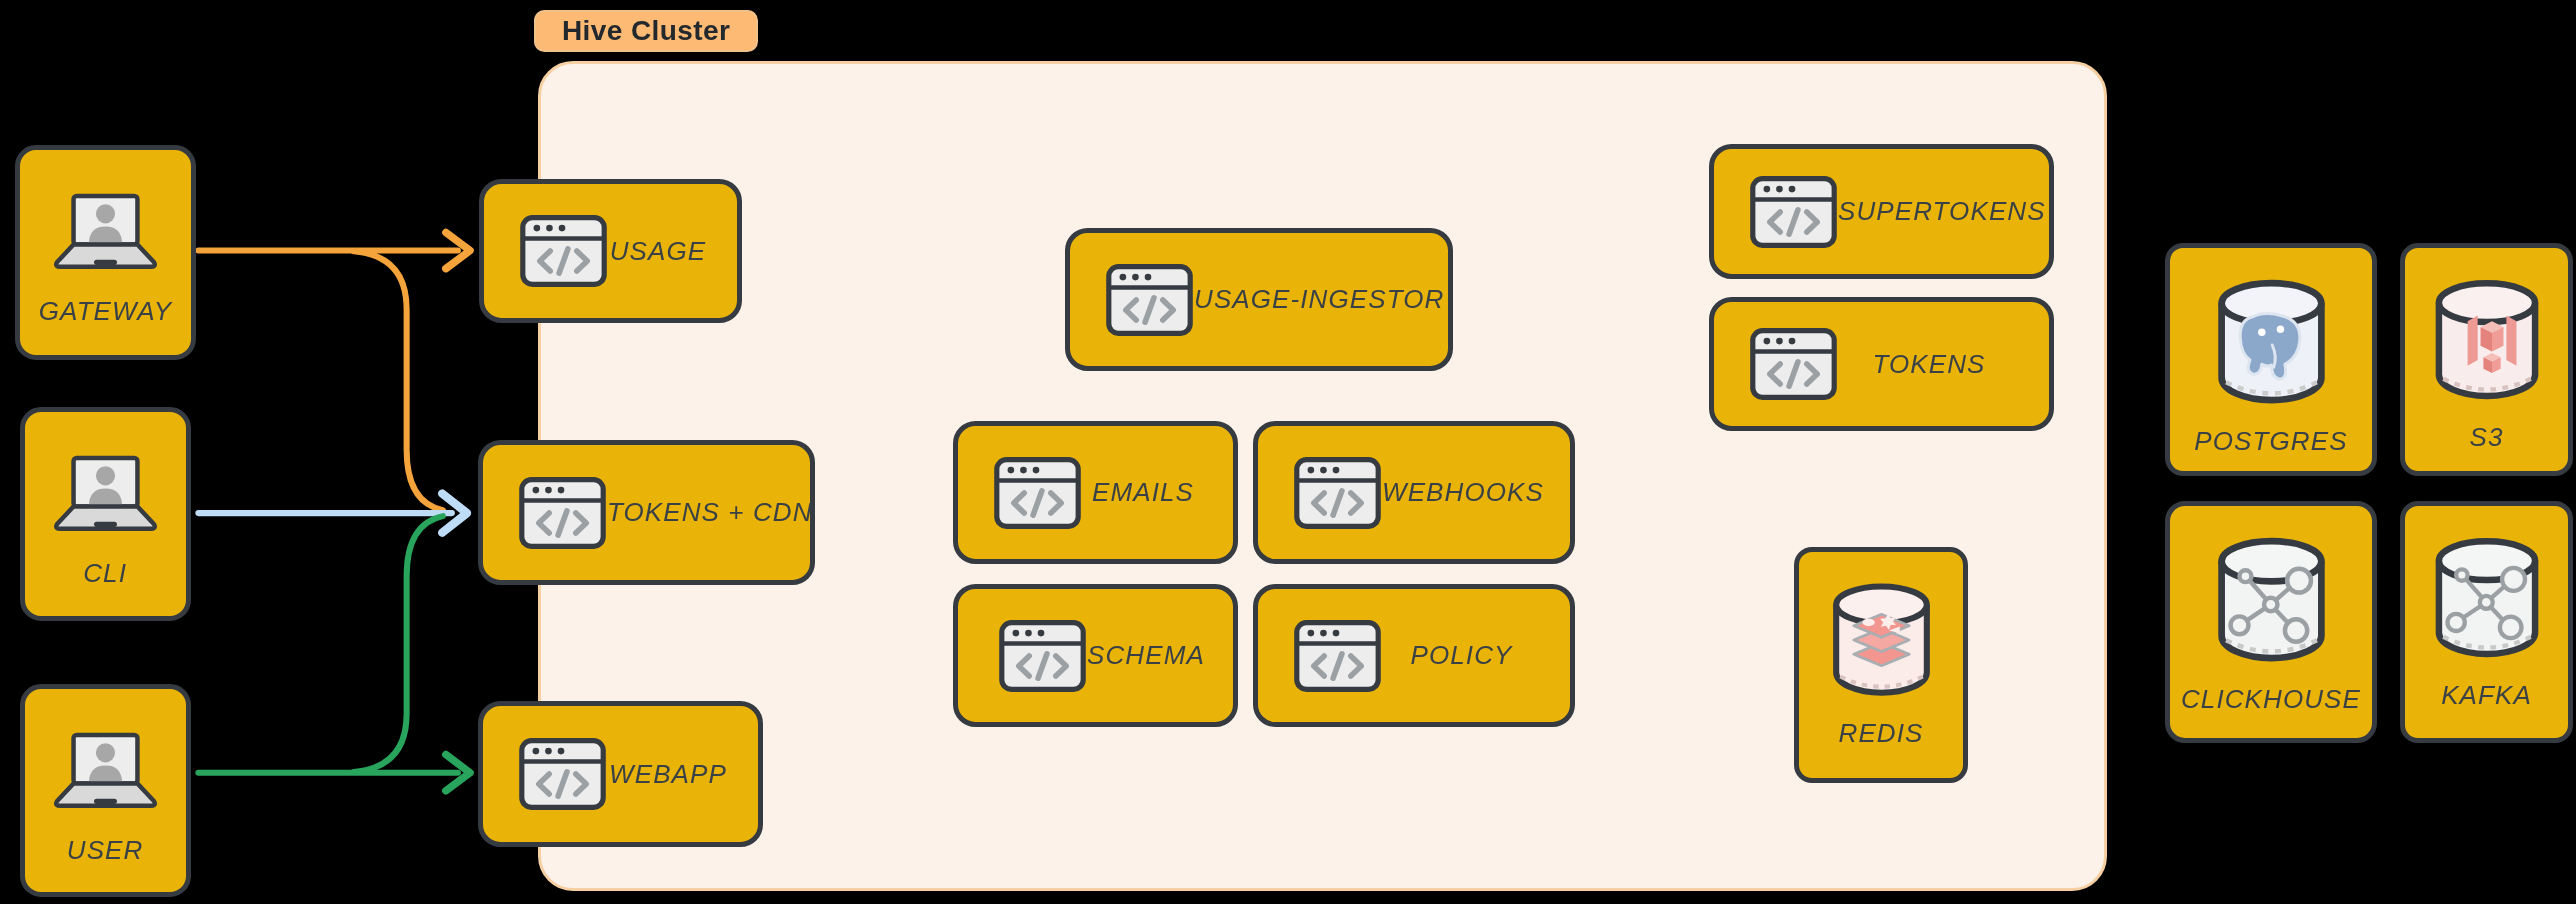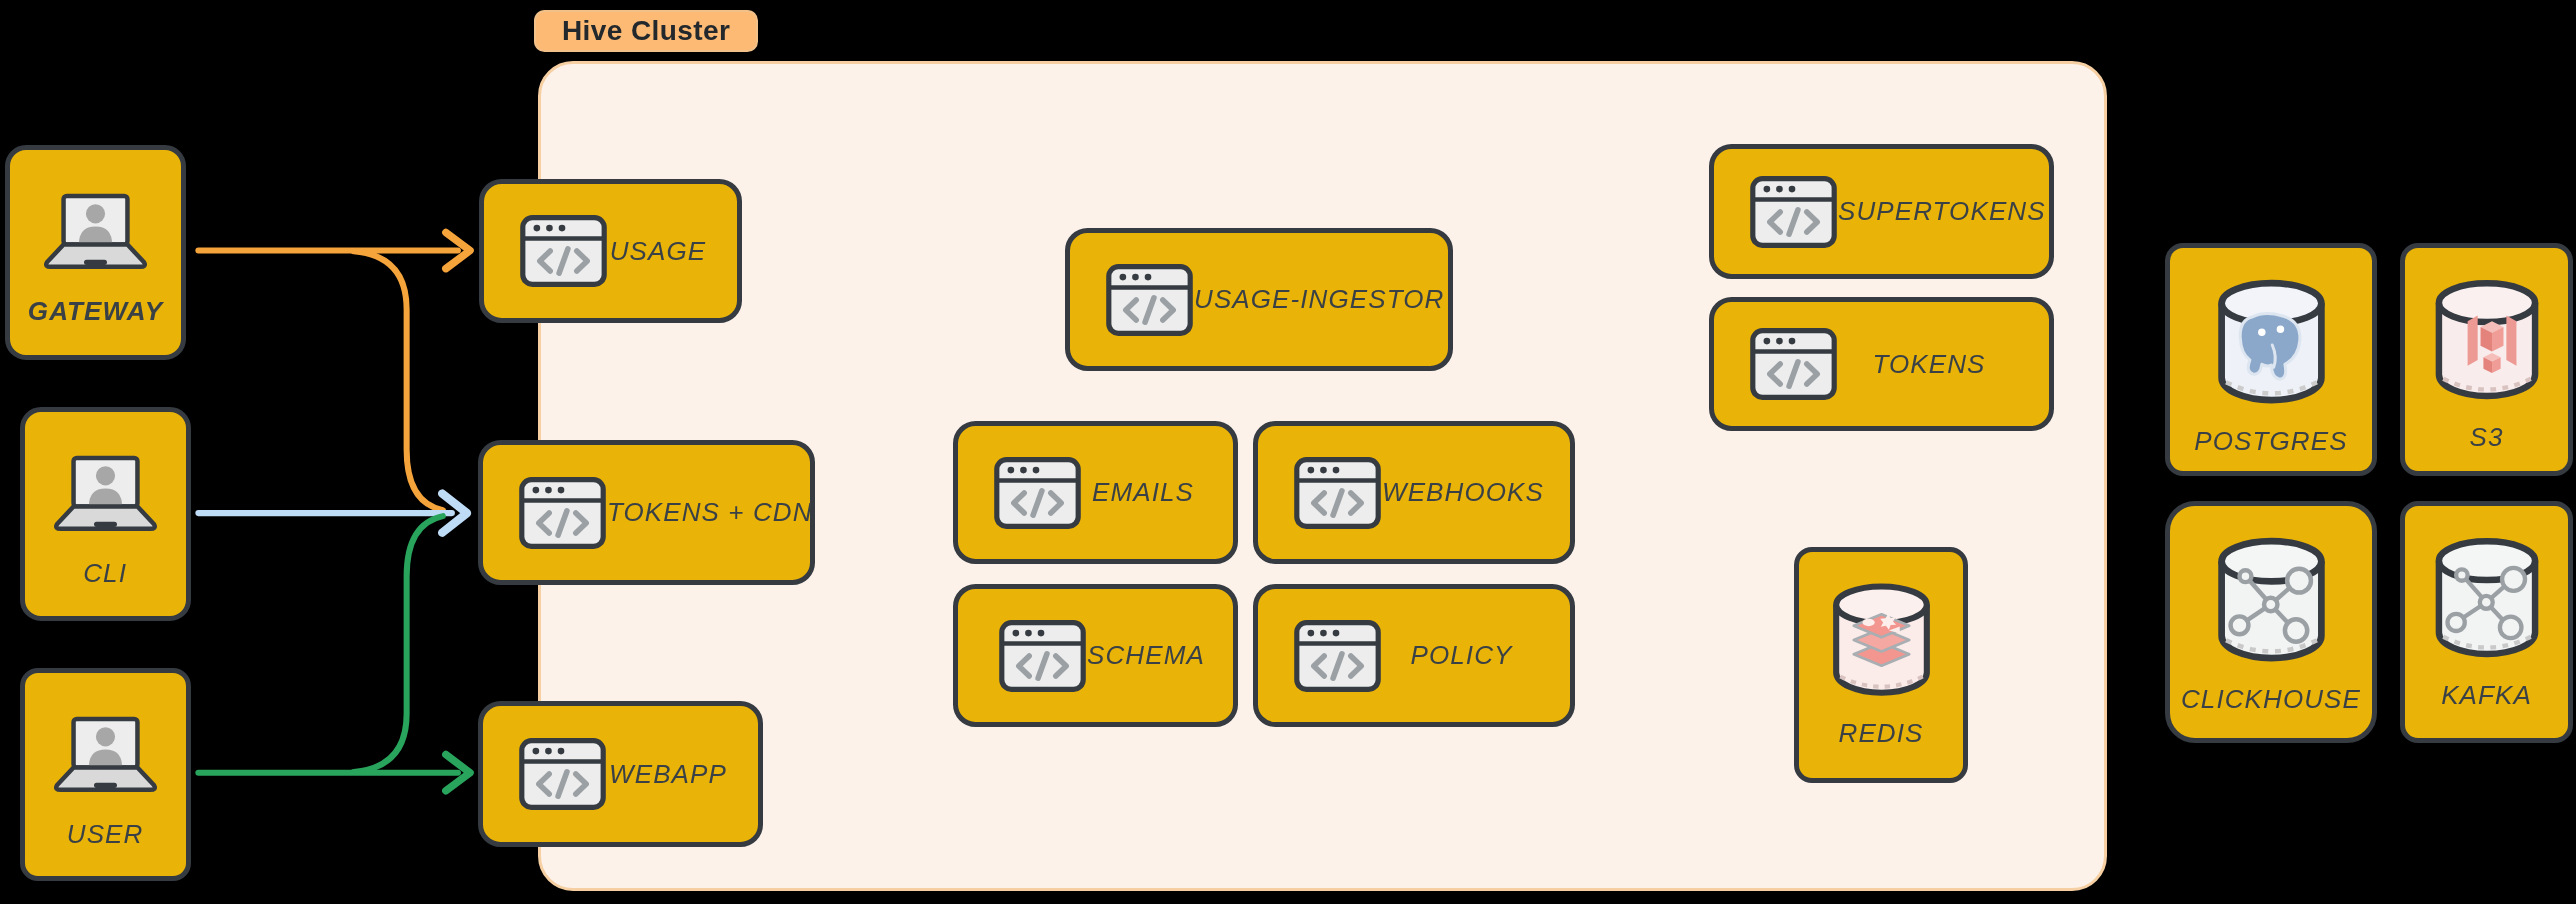--- a/index.html
+++ b/index.html
@@ -49,21 +49,21 @@
     <path stroke="#f5a33b" stroke-width="10" d="M590 308 L622 332 L590 356"></path>
     <path stroke="#f5a33b" stroke-width="8" d="M468 333 Q538 339 538 410 L538 596 Q538 666 586 676"></path>
     <path stroke="#bfdcf7" stroke-width="8" d="M262 680 H598"></path>
     <path stroke="#bfdcf7" stroke-width="11" d="M585 654 L618 680 L585 706"></path>
     <path stroke="#28a45c" stroke-width="8" d="M468 1023 Q538 1017 538 946 L538 764 Q538 694 586 684"></path>
     <path stroke="#28a45c" stroke-width="8" d="M262 1024 H606"></path>
     <path stroke="#28a45c" stroke-width="10" d="M590 1000 L622 1024 L590 1048"></path>
   </g>
 </svg>
 
-<div class="node client-node" style="left:5px;top:145px;width:181px;height:215px;font-weight:bold;">
+<div class="node client-node" style="left:15px;top:145px;width:181px;height:215px;">
   <svg class="icon" width="115" height="80" viewBox="0 0 180 125">
     <rect x="40" y="6" width="100" height="76" rx="5" fill="#ededed" stroke="#353b41" stroke-width="7"></rect>
     <circle cx="90" cy="34" r="15" fill="#a7a7a7"></circle>
     <path d="M64 82 Q64 54 90 54 Q116 54 116 82 Z" fill="#a7a7a7"></path>
     <line x1="44" y1="81" x2="136" y2="81" stroke="#9aa0a4" stroke-width="3.5" stroke-dasharray="7 6"></line>
     <path d="M40 82 L14 110 Q10 117 20 117 H160 Q170 117 166 110 L140 82 Z" fill="#d9d9d9" stroke="#353b41" stroke-width="7" stroke-linejoin="round"></path>
     <rect x="72" y="106" width="36" height="8" rx="4" fill="#353b41"></rect>
   </svg>
   <span class="node-label">GATEWAY</span>
 </div>
@@ -73,21 +73,21 @@
     <rect x="40" y="6" width="100" height="76" rx="5" fill="#ededed" stroke="#353b41" stroke-width="7"></rect>
     <circle cx="90" cy="34" r="15" fill="#a7a7a7"></circle>
     <path d="M64 82 Q64 54 90 54 Q116 54 116 82 Z" fill="#a7a7a7"></path>
     <line x1="44" y1="81" x2="136" y2="81" stroke="#9aa0a4" stroke-width="3.5" stroke-dasharray="7 6"></line>
     <path d="M40 82 L14 110 Q10 117 20 117 H160 Q170 117 166 110 L140 82 Z" fill="#d9d9d9" stroke="#353b41" stroke-width="7" stroke-linejoin="round"></path>
     <rect x="72" y="106" width="36" height="8" rx="4" fill="#353b41"></rect>
   </svg>
   <span class="node-label">CLI</span>
 </div>
 
-<div class="node client-node" style="left:19.6px;top:668px;width:171px;height:213px;border-radius:18px;">
+<div class="node client-node" style="left:19.6px;top:684px;width:171px;height:213px;">
   <svg class="icon" width="115" height="80" viewBox="0 0 180 125">
     <rect x="40" y="6" width="100" height="76" rx="5" fill="#ededed" stroke="#353b41" stroke-width="7"></rect>
     <circle cx="90" cy="34" r="15" fill="#a7a7a7"></circle>
     <path d="M64 82 Q64 54 90 54 Q116 54 116 82 Z" fill="#a7a7a7"></path>
     <line x1="44" y1="81" x2="136" y2="81" stroke="#9aa0a4" stroke-width="3.5" stroke-dasharray="7 6"></line>
     <path d="M40 82 L14 110 Q10 117 20 117 H160 Q170 117 166 110 L140 82 Z" fill="#d9d9d9" stroke="#353b41" stroke-width="7" stroke-linejoin="round"></path>
     <rect x="72" y="106" width="36" height="8" rx="4" fill="#353b41"></rect>
   </svg>
   <span class="node-label">USER</span>
 </div>
@@ -296,21 +296,21 @@
       <polygon points="76,72 92,80 92,106 76,98" fill="#e4837c"></polygon>
       <polygon points="92,80 108,72 108,98 92,106" fill="#ef9d96"></polygon>
       <polygon points="80,114 92,108 104,114 92,120" fill="#f6beb9"></polygon>
       <polygon points="80,114 92,120 92,136 80,130" fill="#e4837c"></polygon>
       <polygon points="92,120 104,114 104,130 92,136" fill="#ef9d96"></polygon>
     </g>
   </svg>
   <span class="node-label">S3</span>
 </div>
 
-<div class="node db-node" style="left:2165px;top:501px;width:212px;height:242px;border-radius:30px;">
+<div class="node db-node" style="left:2165px;top:501px;width:212px;height:242px;border-radius:20px;">
   <svg class="icon" width="127" height="134" viewBox="0 0 170 180">
     <path d="M18 38 V138 A67 30 0 0 0 152 138 V38" fill="#f2f3f3" stroke="#353b41" stroke-width="9"></path>
     <path d="M24 144 Q85 174 146 144" fill="none" stroke="#c9c9c9" stroke-width="6" stroke-dasharray="8 9"></path>
     <ellipse cx="85" cy="38" rx="67" ry="27" fill="#f4f5f5" stroke="#353b41" stroke-width="9"></ellipse>
     <g stroke="#9aa0a4" stroke-width="6" fill="none">
       <line x1="84" y1="96" x2="54" y2="62"></line>
       <line x1="84" y1="96" x2="116" y2="68"></line>
       <line x1="84" y1="96" x2="48" y2="120"></line>
       <line x1="84" y1="96" x2="112" y2="126"></line>
       <circle cx="50" cy="58" r="8" fill="#f2f3f3"></circle>

